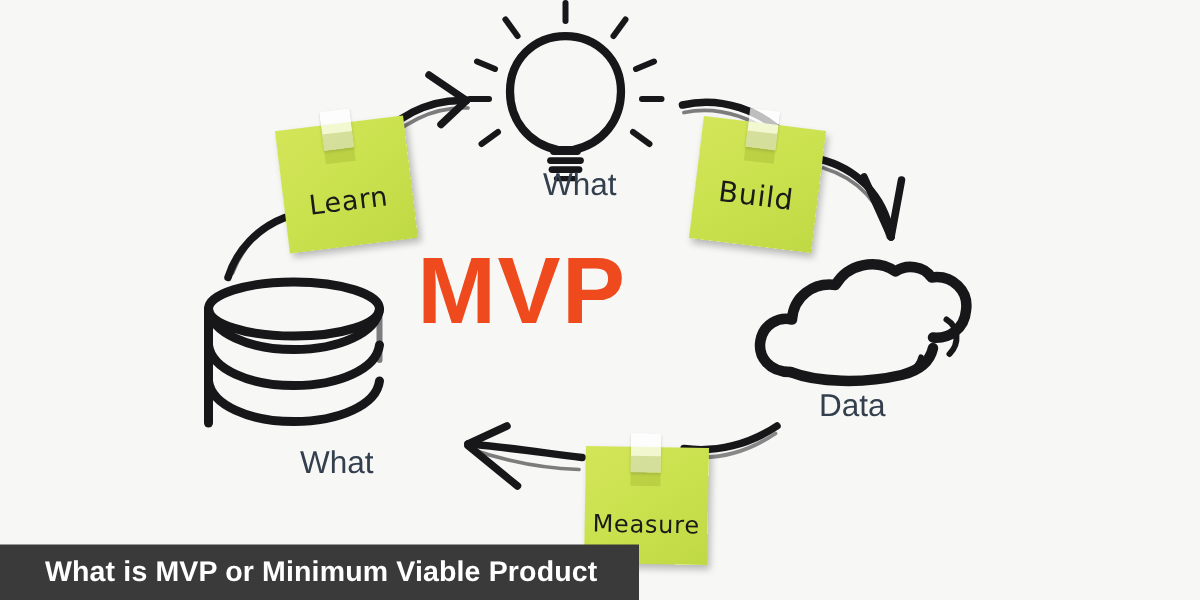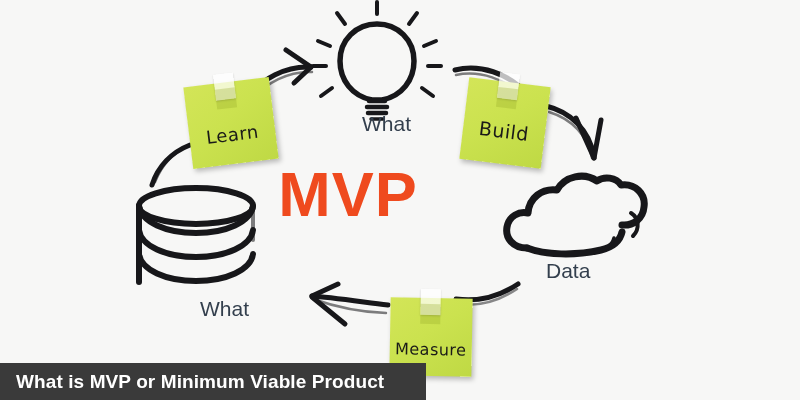--- a/index.html
+++ b/index.html
@@ -131,21 +131,21 @@
     height: 37px;
     background: #3a3a3a;
     display: flex;
     align-items: center;
   }
   #caption-text {
     color: #ffffff;
     font-family: "Liberation Sans", sans-serif;
     font-weight: bold;
     font-size: 19px;
-    padding-left: 16px;
+    padding-left: 30px;
     white-space: nowrap;
     letter-spacing: 0.1px;
   }
 </style>
 </head>
 <body>
 
 <div id="stage">
 
   <svg id="drawings" viewBox="0 0 800 400" xmlns="http://www.w3.org/2000/svg">

